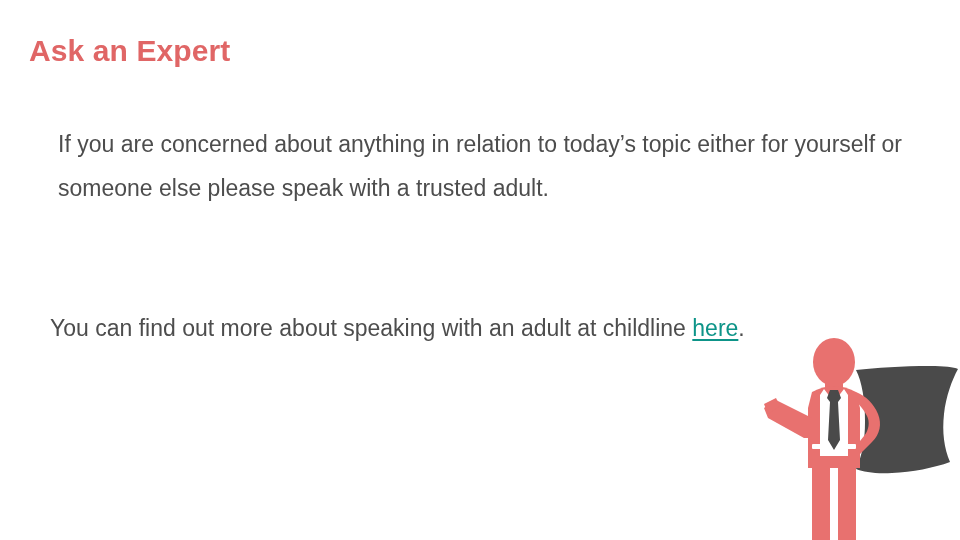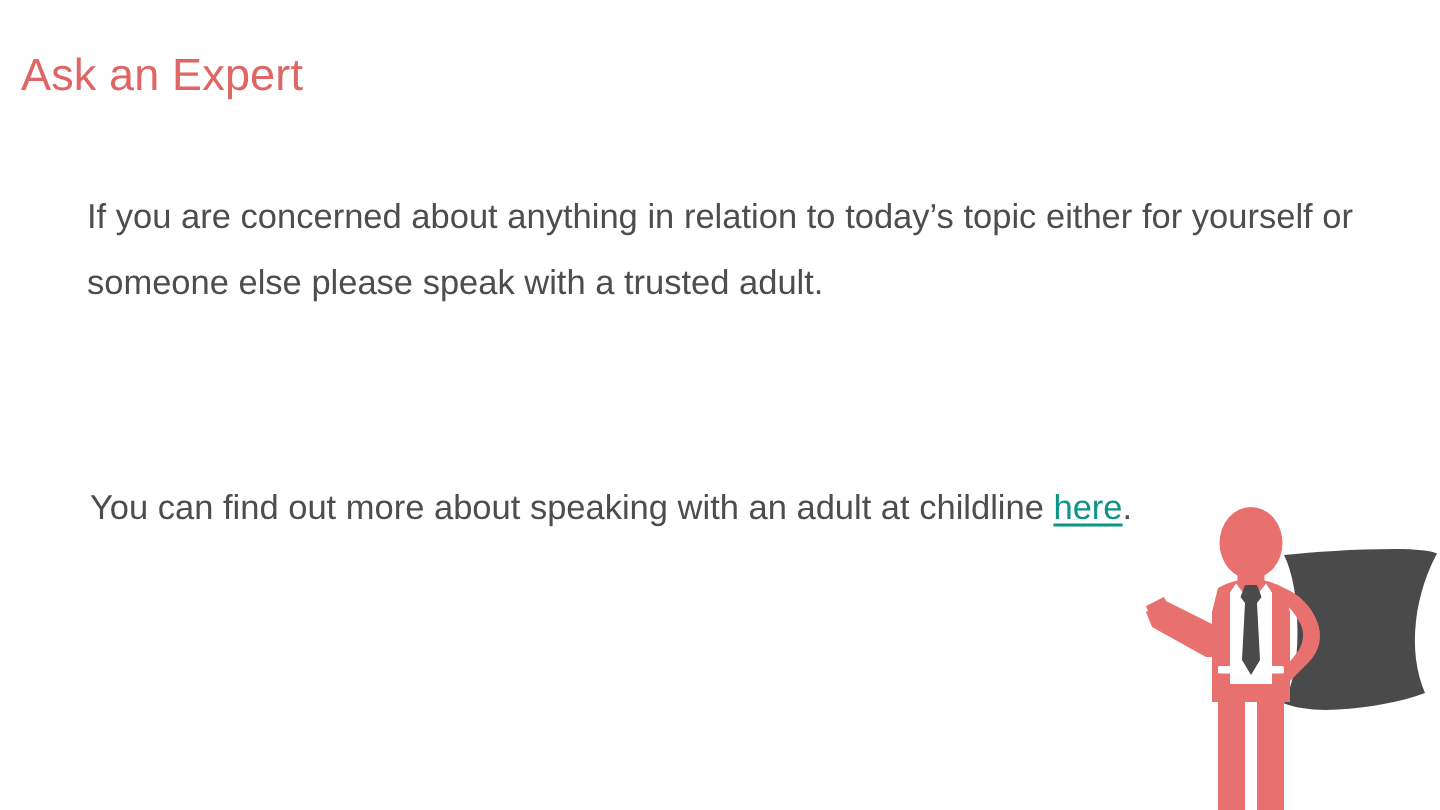--- a/index.html
+++ b/index.html
@@ -15,26 +15,26 @@
   }
   .slide {
     position: relative;
     width: 960px;
     height: 540px;
     background: #ffffff;
     box-sizing: border-box;
   }
   .slide-title {
     position: absolute;
-    left: 14px;
+    left: 29px;
     top: 31px;
     font-size: 30px;
     line-height: 40px;
     color: #e06666;
-    font-weight: 400;
+    font-weight: 700;
     letter-spacing: 0.1px;
     white-space: nowrap;
   }
   .body-block {
     position: absolute;
     left: 42px;
     top: 106px;
     width: 876px;
   }
   .para {
@@ -44,21 +44,21 @@
     color: #4d4d4d;
     text-align: justify;
     text-justify: inter-word;
     font-weight: 400;
   }
   .para-2 {
     position: absolute;
     left: 42px;
     top: 298px;
     width: 876px;
-    margin: 18px;
+    margin: 8px;
     font-size: 23px;
     line-height: 44px;
     color: #4d4d4d;
     text-align: justify;
     text-justify: inter-word;
   }
   .link {
     color: #0d9488;
     text-decoration: underline;
     text-underline-offset: 3px;

